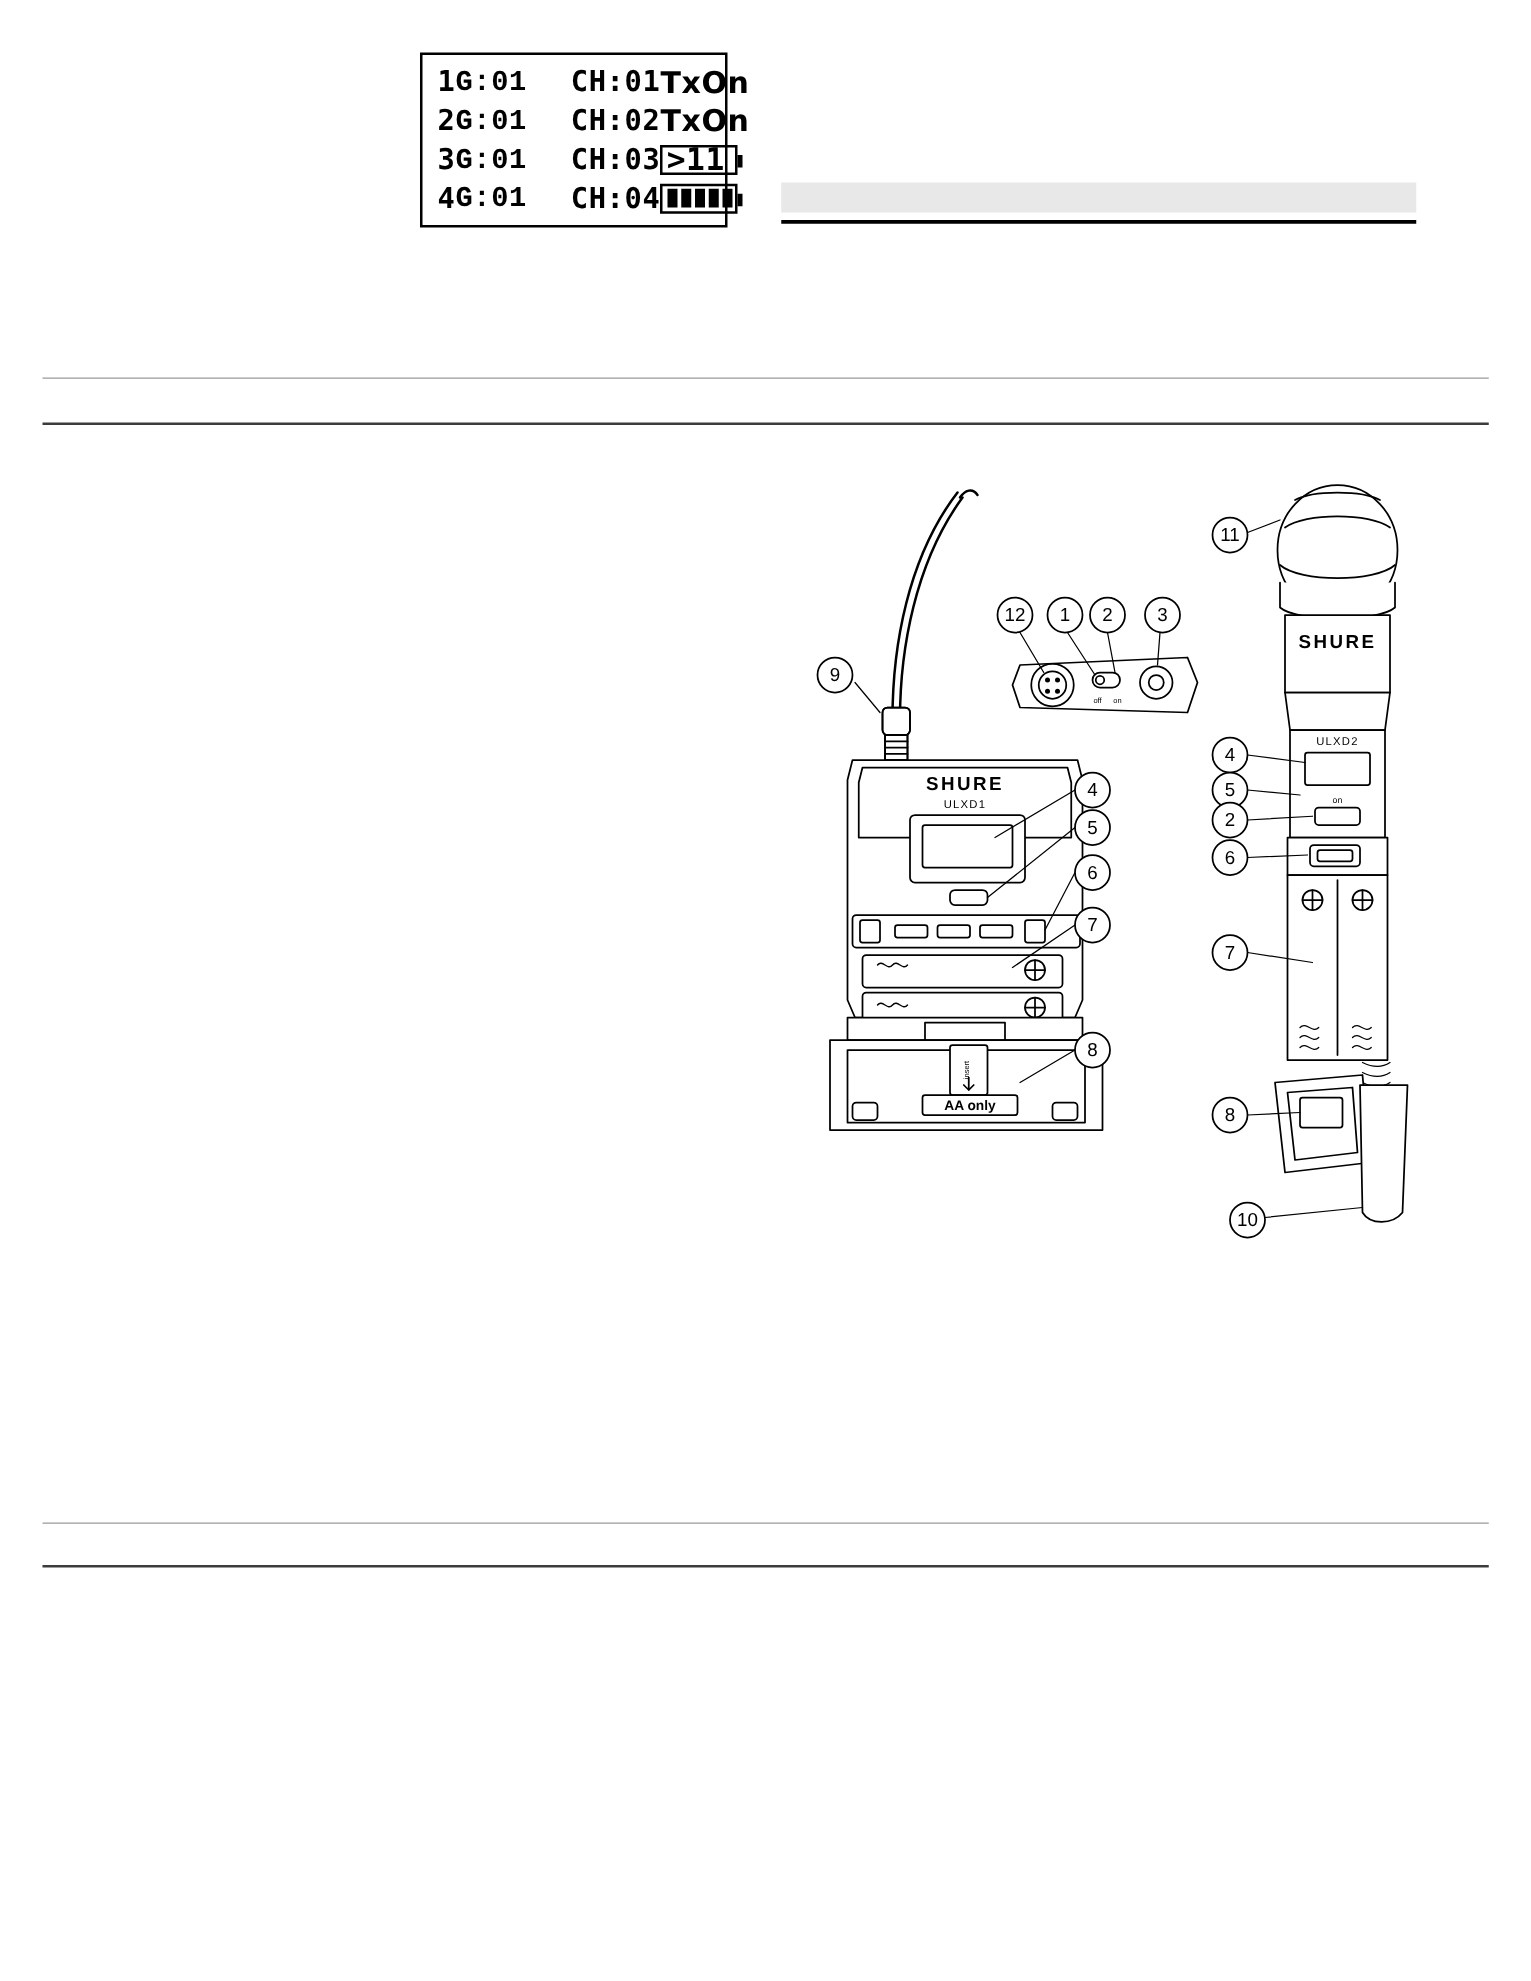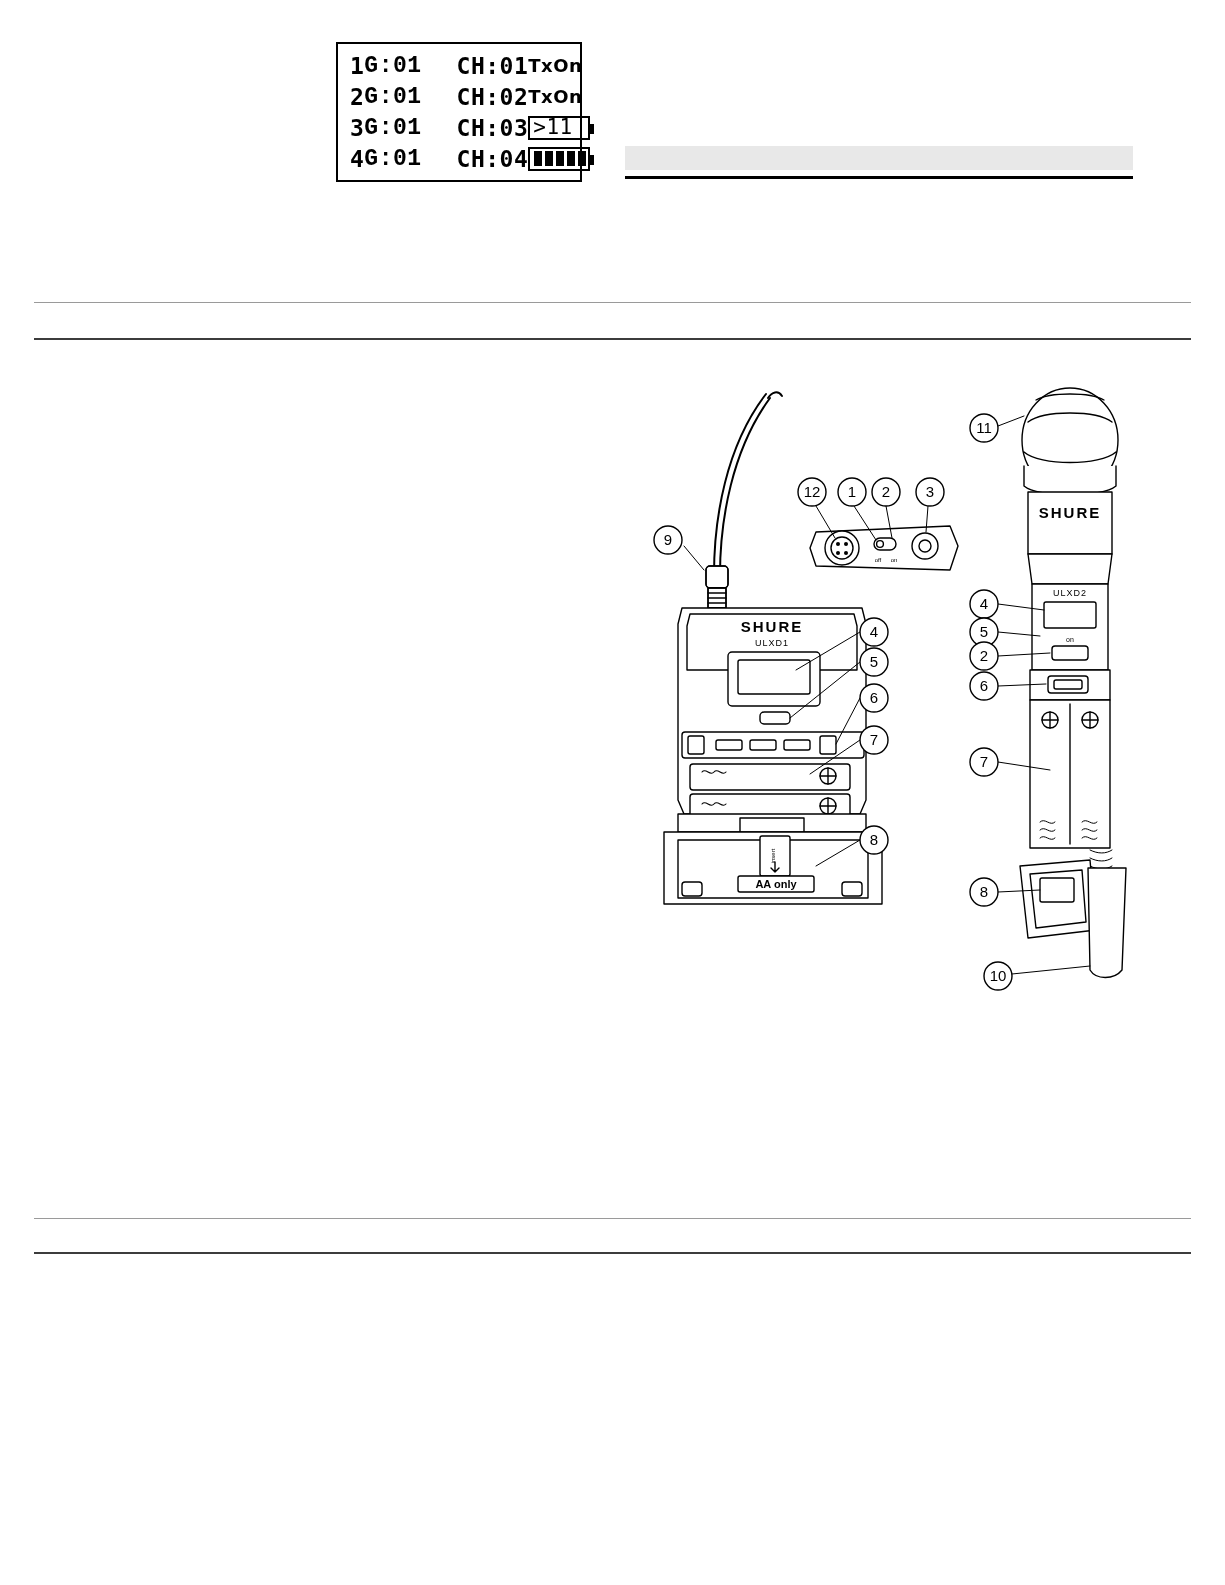--- a/index.html
+++ b/index.html
@@ -43,21 +43,21 @@
   .lcd-chn { width: 86px; margin-left: 35px; }
   .lcd-stat {
     flex: 1;
     text-align: right;
     display: flex;
     justify-content: flex-end;
     align-items: center;
   }
   .lcd-stat-text {
     font-family: "DejaVu Sans", sans-serif;
-    font-size: 18px;
+    font-size: 24px;
     font-weight: 700;
     padding-right: 4px;
   }
 
   
   .batt {
     position: relative;
     width: 62px;
     height: 24px;
     border: 2px solid #000;
@@ -70,22 +70,22 @@
     content: "";
     position: absolute;
     right: -6px;
     top: 6px;
     width: 4px;
     height: 10px;
     background: #000;
   }
   .batt-hours {
     font-family: "DejaVu Sans Mono", monospace;
-    font-size: 21px;
-    font-weight: 400;
+    font-size: 25px;
+    font-weight: 700;
     line-height: 1;
     padding-left: 1px;
   }
   .batt-bars { display: flex; gap: 3px; padding-left: 2px; }
   .batt-bar {
     width: 8px;
     height: 15px;
     background: #000;
   }
 

